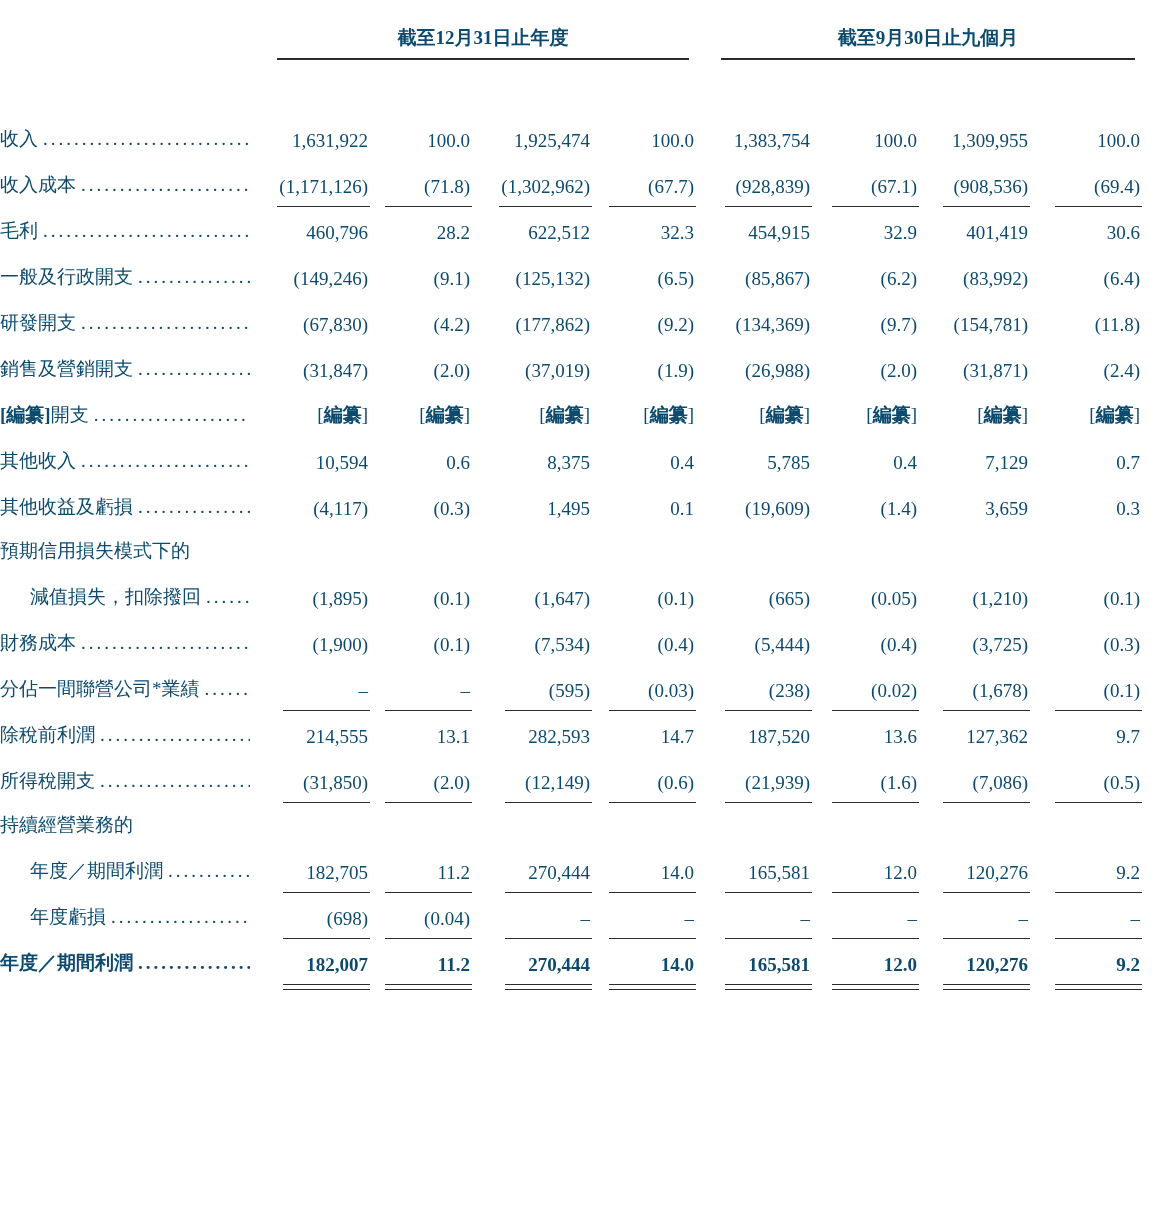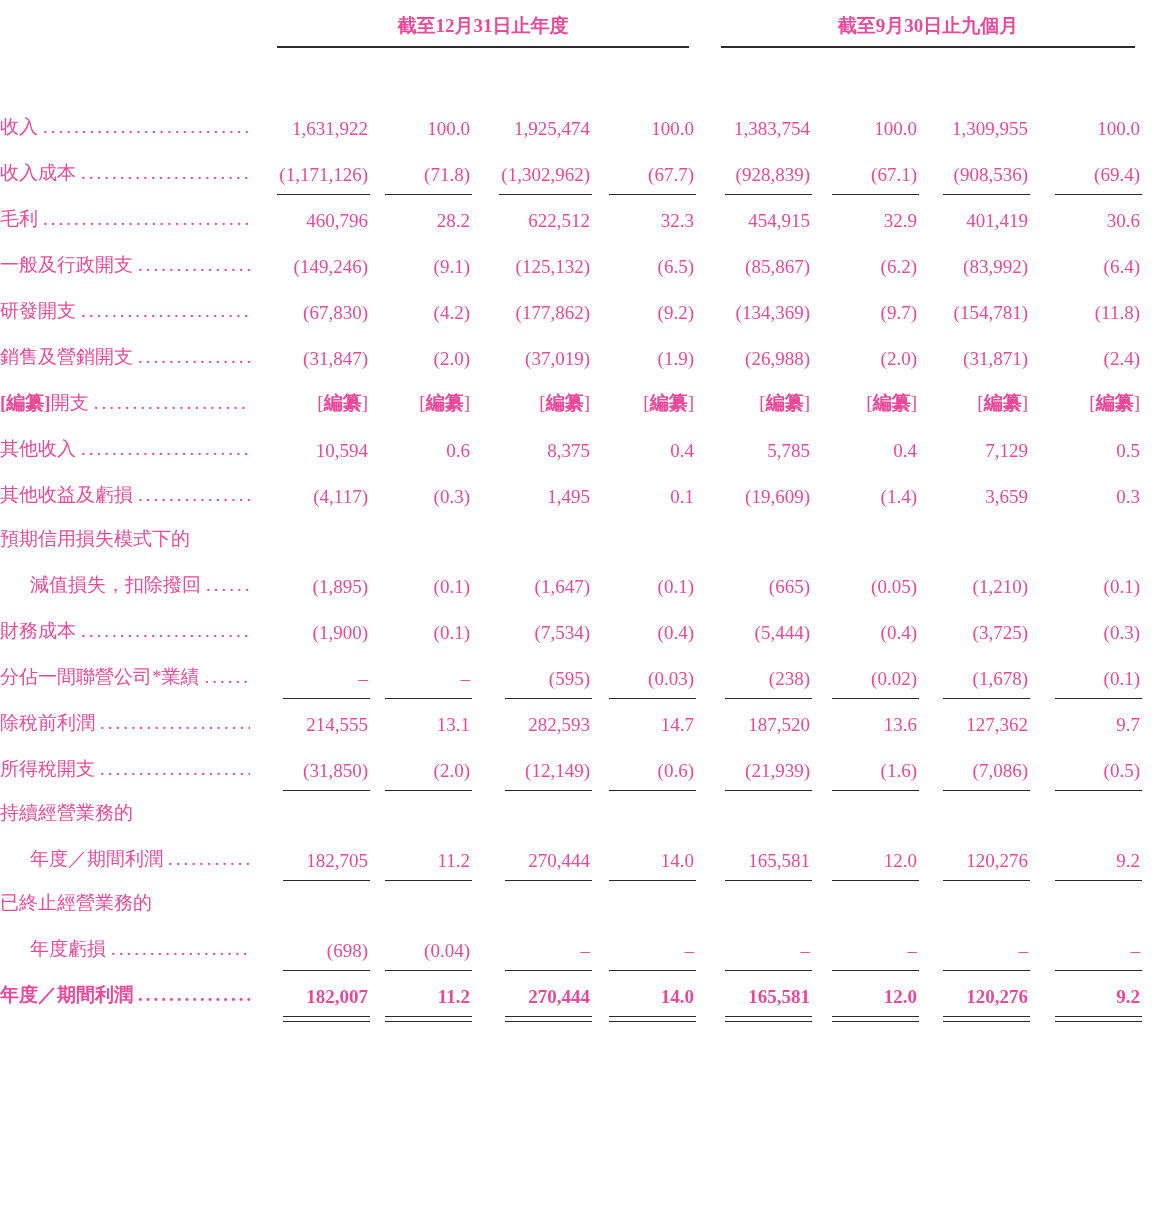--- a/index.html
+++ b/index.html
@@ -1,20 +1,20 @@
 <!DOCTYPE html>
 <html><head>
 <meta charset="utf-8">
 <style>
   html,body{margin:0;padding:0;background:#ffffff;}
   .page{
     width:1165px;height:1207px;box-sizing:border-box;
-    background:#ffffff;color:#ec4899;
+    background:#ffffff;color:#0c4a6e;
     font-family:"Liberation Serif","DejaVu Serif",serif;
-    padding-top:12px;overflow:hidden;
+    padding-top:24px;overflow:hidden;
   }
   table.fin{border-collapse:collapse;table-layout:fixed;width:1140px;}
   table.fin td{padding:0;vertical-align:bottom;}
 
   
   col.c-lab{width:250px;}
   col.c1{width:118px;} col.c2{width:102px;}
   col.c3{width:120px;} col.c4{width:104px;}
   col.c5{width:116px;} col.c6{width:107px;}
   col.c7{width:111px;} col.c8{width:112px;}
@@ -219,21 +219,21 @@
         <span class="leader">......................................................................</span>
       </div>
     </td>
     <td class="c-num"><span class="v">10,594</span></td>
     <td class="c-num"><span class="v">0.6</span></td>
     <td class="c-num"><span class="v">8,375</span></td>
     <td class="c-num"><span class="v">0.4</span></td>
     <td class="c-num"><span class="v">5,785</span></td>
     <td class="c-num"><span class="v">0.4</span></td>
     <td class="c-num"><span class="v">7,129</span></td>
-    <td class="c-num"><span class="v">0.5</span></td>
+    <td class="c-num"><span class="v">0.7</span></td>
   </tr>
         <tr class="data-row">
     <td class="c-label">
       <div class="labwrap">
         <span class="lbl">其他收益及虧損</span>
         <span class="leader">......................................................................</span>
       </div>
     </td>
     <td class="c-num"><span class="v">(4,117)</span></td>
     <td class="c-num"><span class="v">(0.3)</span></td>
@@ -365,36 +365,20 @@
     </td>
     <td class="c-num u1"><span class="v">182,705</span></td>
     <td class="c-num u1"><span class="v">11.2</span></td>
     <td class="c-num u1"><span class="v">270,444</span></td>
     <td class="c-num u1"><span class="v">14.0</span></td>
     <td class="c-num u1"><span class="v">165,581</span></td>
     <td class="c-num u1"><span class="v">12.0</span></td>
     <td class="c-num u1"><span class="v">120,276</span></td>
     <td class="c-num u1"><span class="v">9.2</span></td>
   </tr>
-        <tr class="data-row label-only">
-    <td class="c-label">
-      <div class="labwrap">
-        <span class="lbl">已終止經營業務的</span>
-        <span class="leader"></span>
-      </div>
-    </td>
-    <td class="c-num"><span class="v"></span></td>
-    <td class="c-num"><span class="v"></span></td>
-    <td class="c-num"><span class="v"></span></td>
-    <td class="c-num"><span class="v"></span></td>
-    <td class="c-num"><span class="v"></span></td>
-    <td class="c-num"><span class="v"></span></td>
-    <td class="c-num"><span class="v"></span></td>
-    <td class="c-num"><span class="v"></span></td>
-  </tr>
         <tr class="data-row indent">
     <td class="c-label">
       <div class="labwrap">
         <span class="lbl">年度虧損</span>
         <span class="leader">......................................................................</span>
       </div>
     </td>
     <td class="c-num u1"><span class="v">(698)</span></td>
     <td class="c-num u1"><span class="v">(0.04)</span></td>
     <td class="c-num u1"><span class="v">–</span></td>

